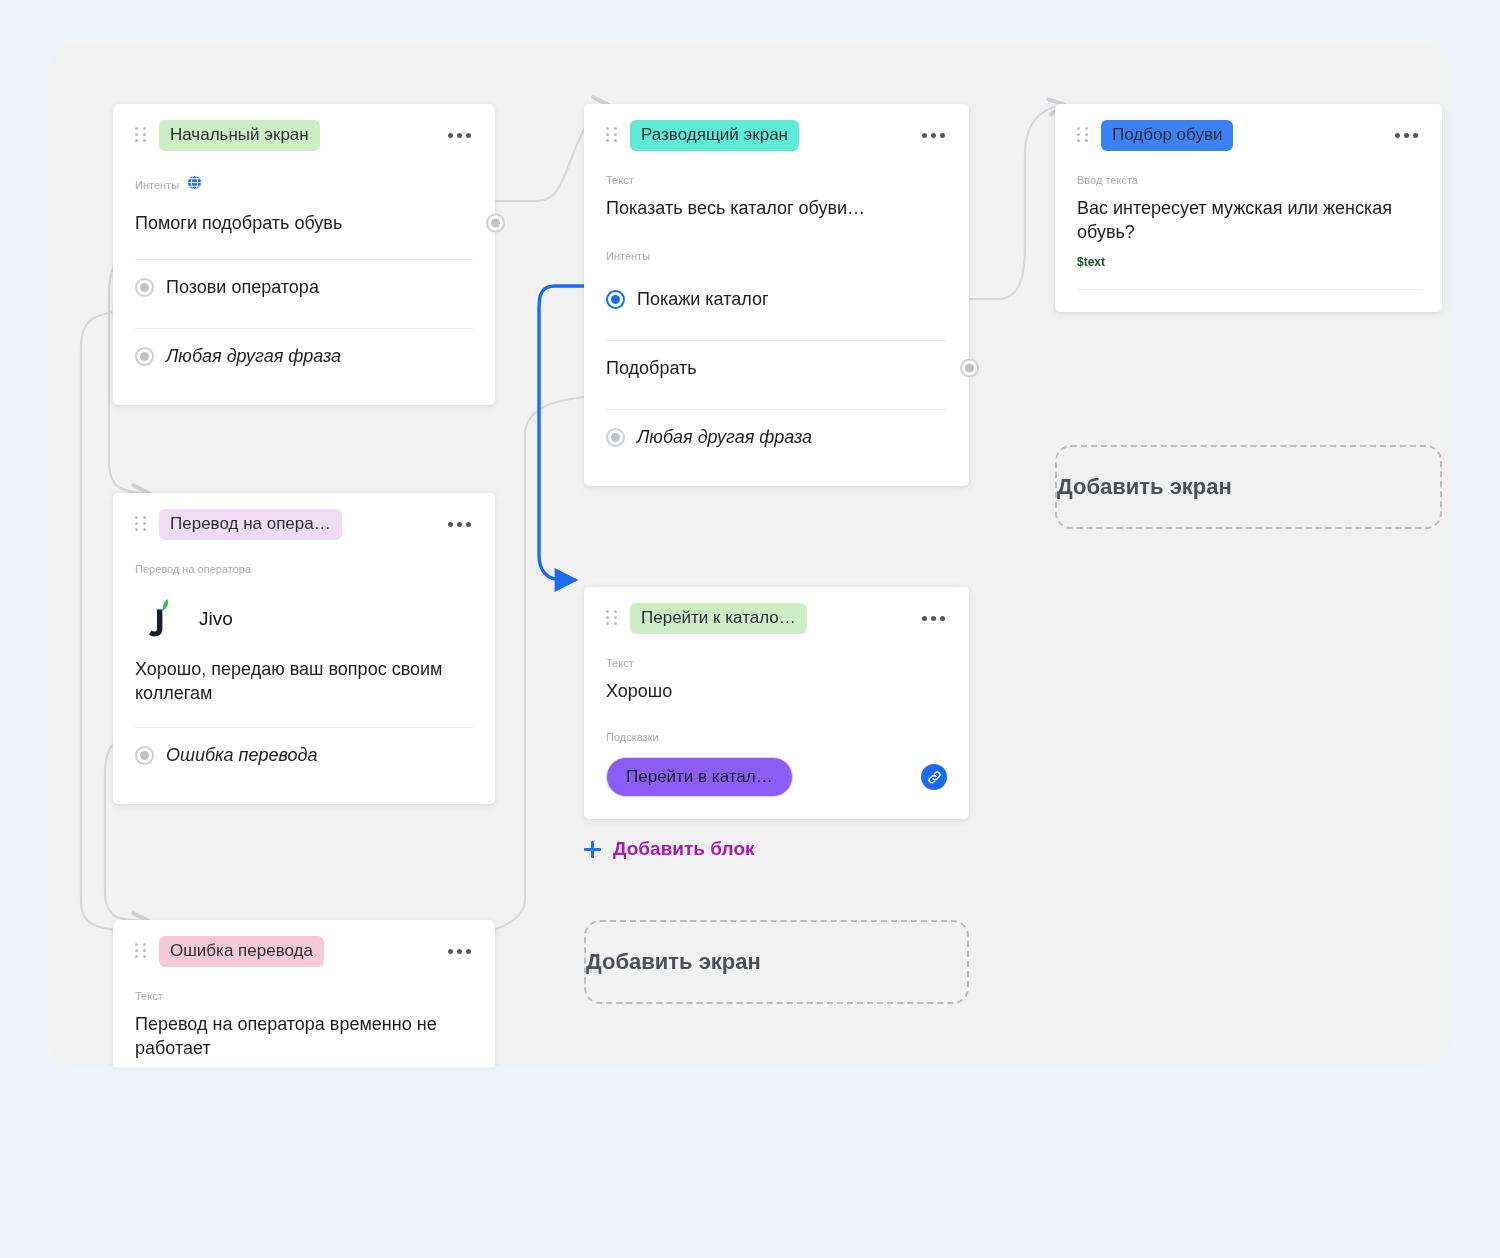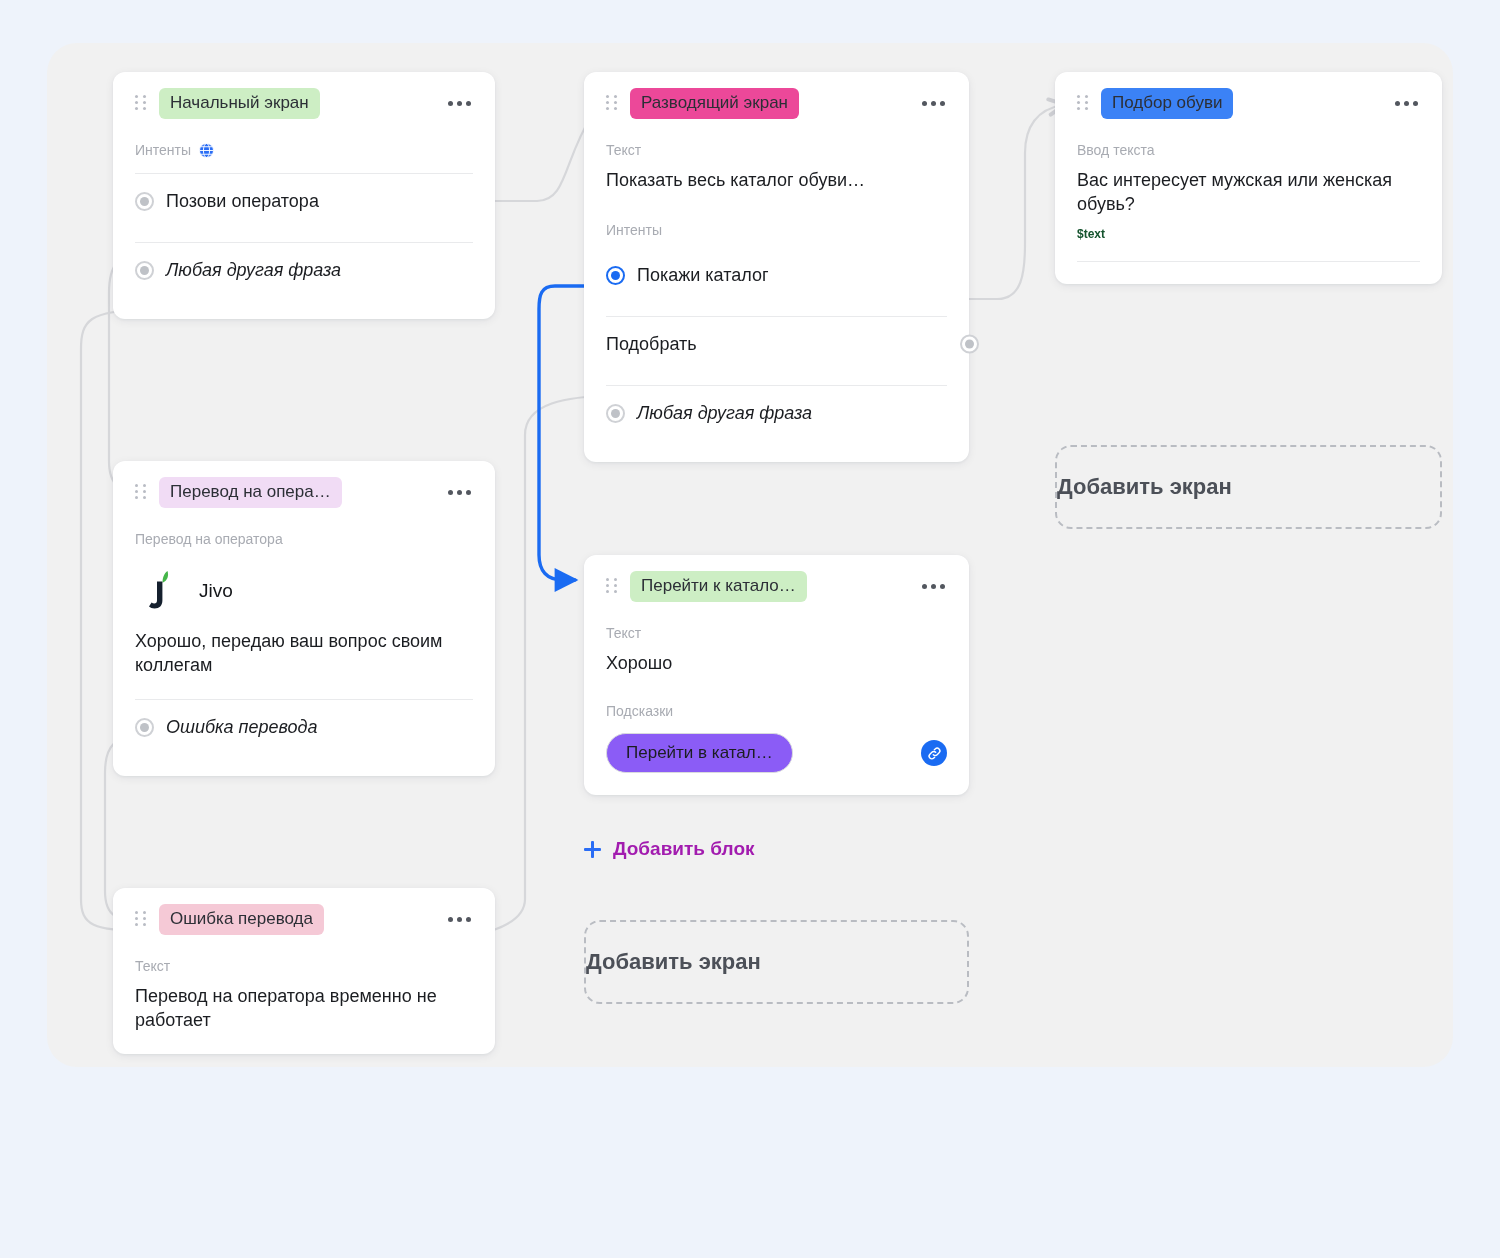--- a/index.html
+++ b/index.html
@@ -25,23 +25,24 @@
     background: #f1f1f1;
     border-radius: 30px;
     overflow: hidden;
   }
   .wires { position: absolute; left: 0; top: 0; width: 1406px; height: 1024px; pointer-events: none; }
 
   
   .card {
     position: absolute;
     background: #ffffff;
-    border-radius: 12px;
+    border-radius: 5px;
     box-shadow: 0 2px 10px rgba(18,30,60,.07), 0 1px 3px rgba(18,30,60,.05);
     padding: 0 22px 22px 22px;
+    margin-top: 32px;
   }
   .card-head {
     display: flex; align-items: center;
     height: 62px;
     gap: 13px;
   }
   .grip {
     width: 11px; height: 16px;
     display: grid;
     grid-template-columns: 3px 3px;
@@ -54,35 +55,35 @@
     font-size: 17px;
     padding: 5px 11px 6px 11px;
     border-radius: 6px;
     color: #2c2f36;
     white-space: nowrap;
     max-width: 215px;
     overflow: hidden;
     text-overflow: ellipsis;
   }
   .tag.green  { background: #cdeec4; }
-  .tag.gray   { background: #ec4899; }
+  .tag.gray   { background: #5eead4; }
   .tag.beige  { background: #3b82f6; }
   .tag.purple { background: #f1dcf5; }
   .tag.pink   { background: #f5c9d6; }
   .dots {
     margin-left: auto;
     display: flex; gap: 4px; align-items: center;
     padding: 6px 2px;
   }
   .dots i { width: 5px; height: 5px; border-radius: 50%; background: #53575f; display: block; }
 
   .field-label {
-    font-size: 14px; color: #a8abb2;
+    font-size: 11px; color: #a8abb2;
     margin-top: 8px; margin-bottom: 10px;
-    display: flex; align-items: flex-start; gap: 7px;
+    display: flex; align-items: flex-end; gap: 7px;
   }
   .body-text {
     font-size: 18px; color: #1b1d21; line-height: 1.34;
   }
   .var-text { font-size: 12px; color: #14532d; font-weight: 700; margin-top: 11px; }
   .sep { height: 1px; background: #e9eaec; margin: 14px 0 0 0; }
 
   .row {
     display: flex; align-items: center; gap: 12px;
     min-height: 54px;
@@ -219,20 +220,24 @@
           <circle cx="10" cy="10" r="8.3" fill="#2a6df5"></circle>
           <g stroke="#fff" stroke-width="1.1" fill="none">
             <circle cx="10" cy="10" r="8.3"></circle>
             <ellipse cx="10" cy="10" rx="3.6" ry="8.3"></ellipse>
             <line x1="1.7" y1="10" x2="18.3" y2="10"></line>
             <line x1="3.2" y1="5.6" x2="16.8" y2="5.6"></line>
             <line x1="3.2" y1="14.4" x2="16.8" y2="14.4"></line>
           </g>
         </svg>
       </div>
+      <div class="row" style="min-height:44px;">
+        <span class="row-label">Помоги подобрать обувь</span>
+        <span class="port right"></span>
+      </div>
       <div class="sep"></div>
       <div class="row">
         <span class="port"></span>
         <span class="row-label">Позови оператора</span>
       </div>
       <div class="sep"></div>
       <div class="row">
         <span class="port"></span>
         <span class="row-label italic">Любая другая фраза</span>
       </div>

